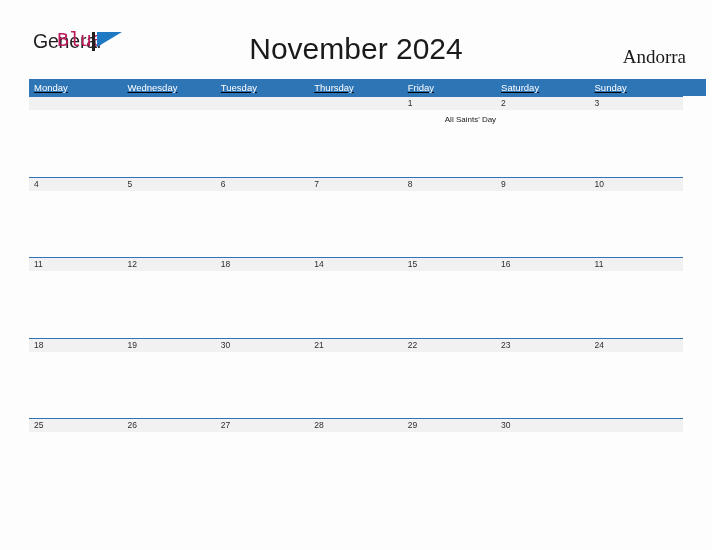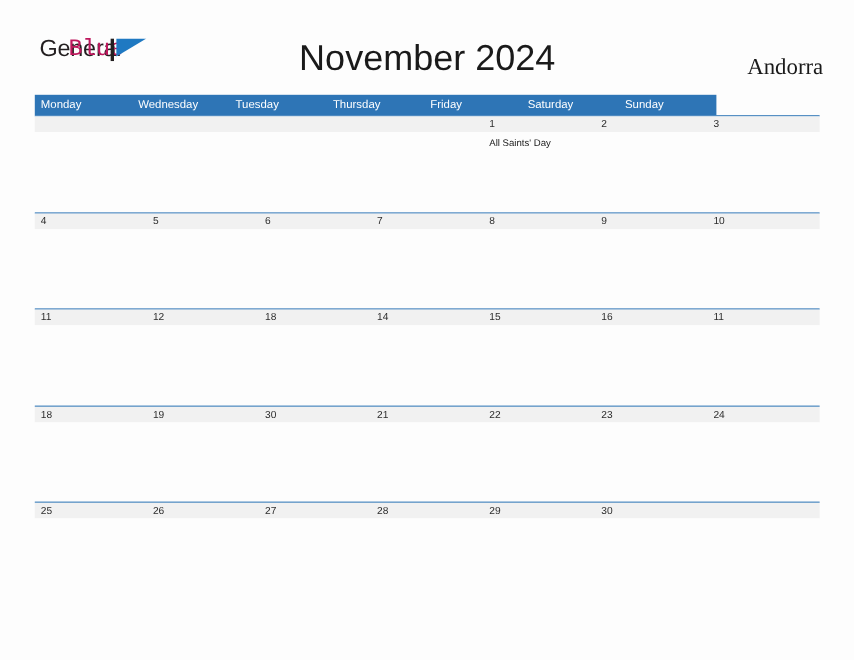--- a/index.html
+++ b/index.html
@@ -93,23 +93,24 @@
   
   .calendar {
     position: absolute;
     left: 29px;
     top: 79px;
     width: 654px;
   }
 
   .weekday-row {
     display: flex;
-    width: 568px;
+    width: 677px;
     height: 17px;
     background: #2e75b6;
+    text-decoration: underline;
   }
   .weekday-cell {
     width: 93.43px;
     height: 17px;
     box-sizing: border-box;
     padding-left: 5px;
     color: #ffffff;
     font-size: 9.5px;
     line-height: 17px;
     font-family: "Liberation Sans", sans-serif;
@@ -156,20 +157,21 @@
   .event-cell {
     width: 93.43px;
     box-sizing: border-box;
     padding-left: 5px;
     padding-top: 4px;
     font-size: 8px;
     line-height: 11px;
     color: #1a1a1a;
     font-family: "Liberation Sans", sans-serif;
     overflow: hidden;
+    text-align: right;
   }
   .event-text {
     display: block;
     white-space: nowrap;
   }
 </style>
 </head>
 <body>
 
 <div class="page">

